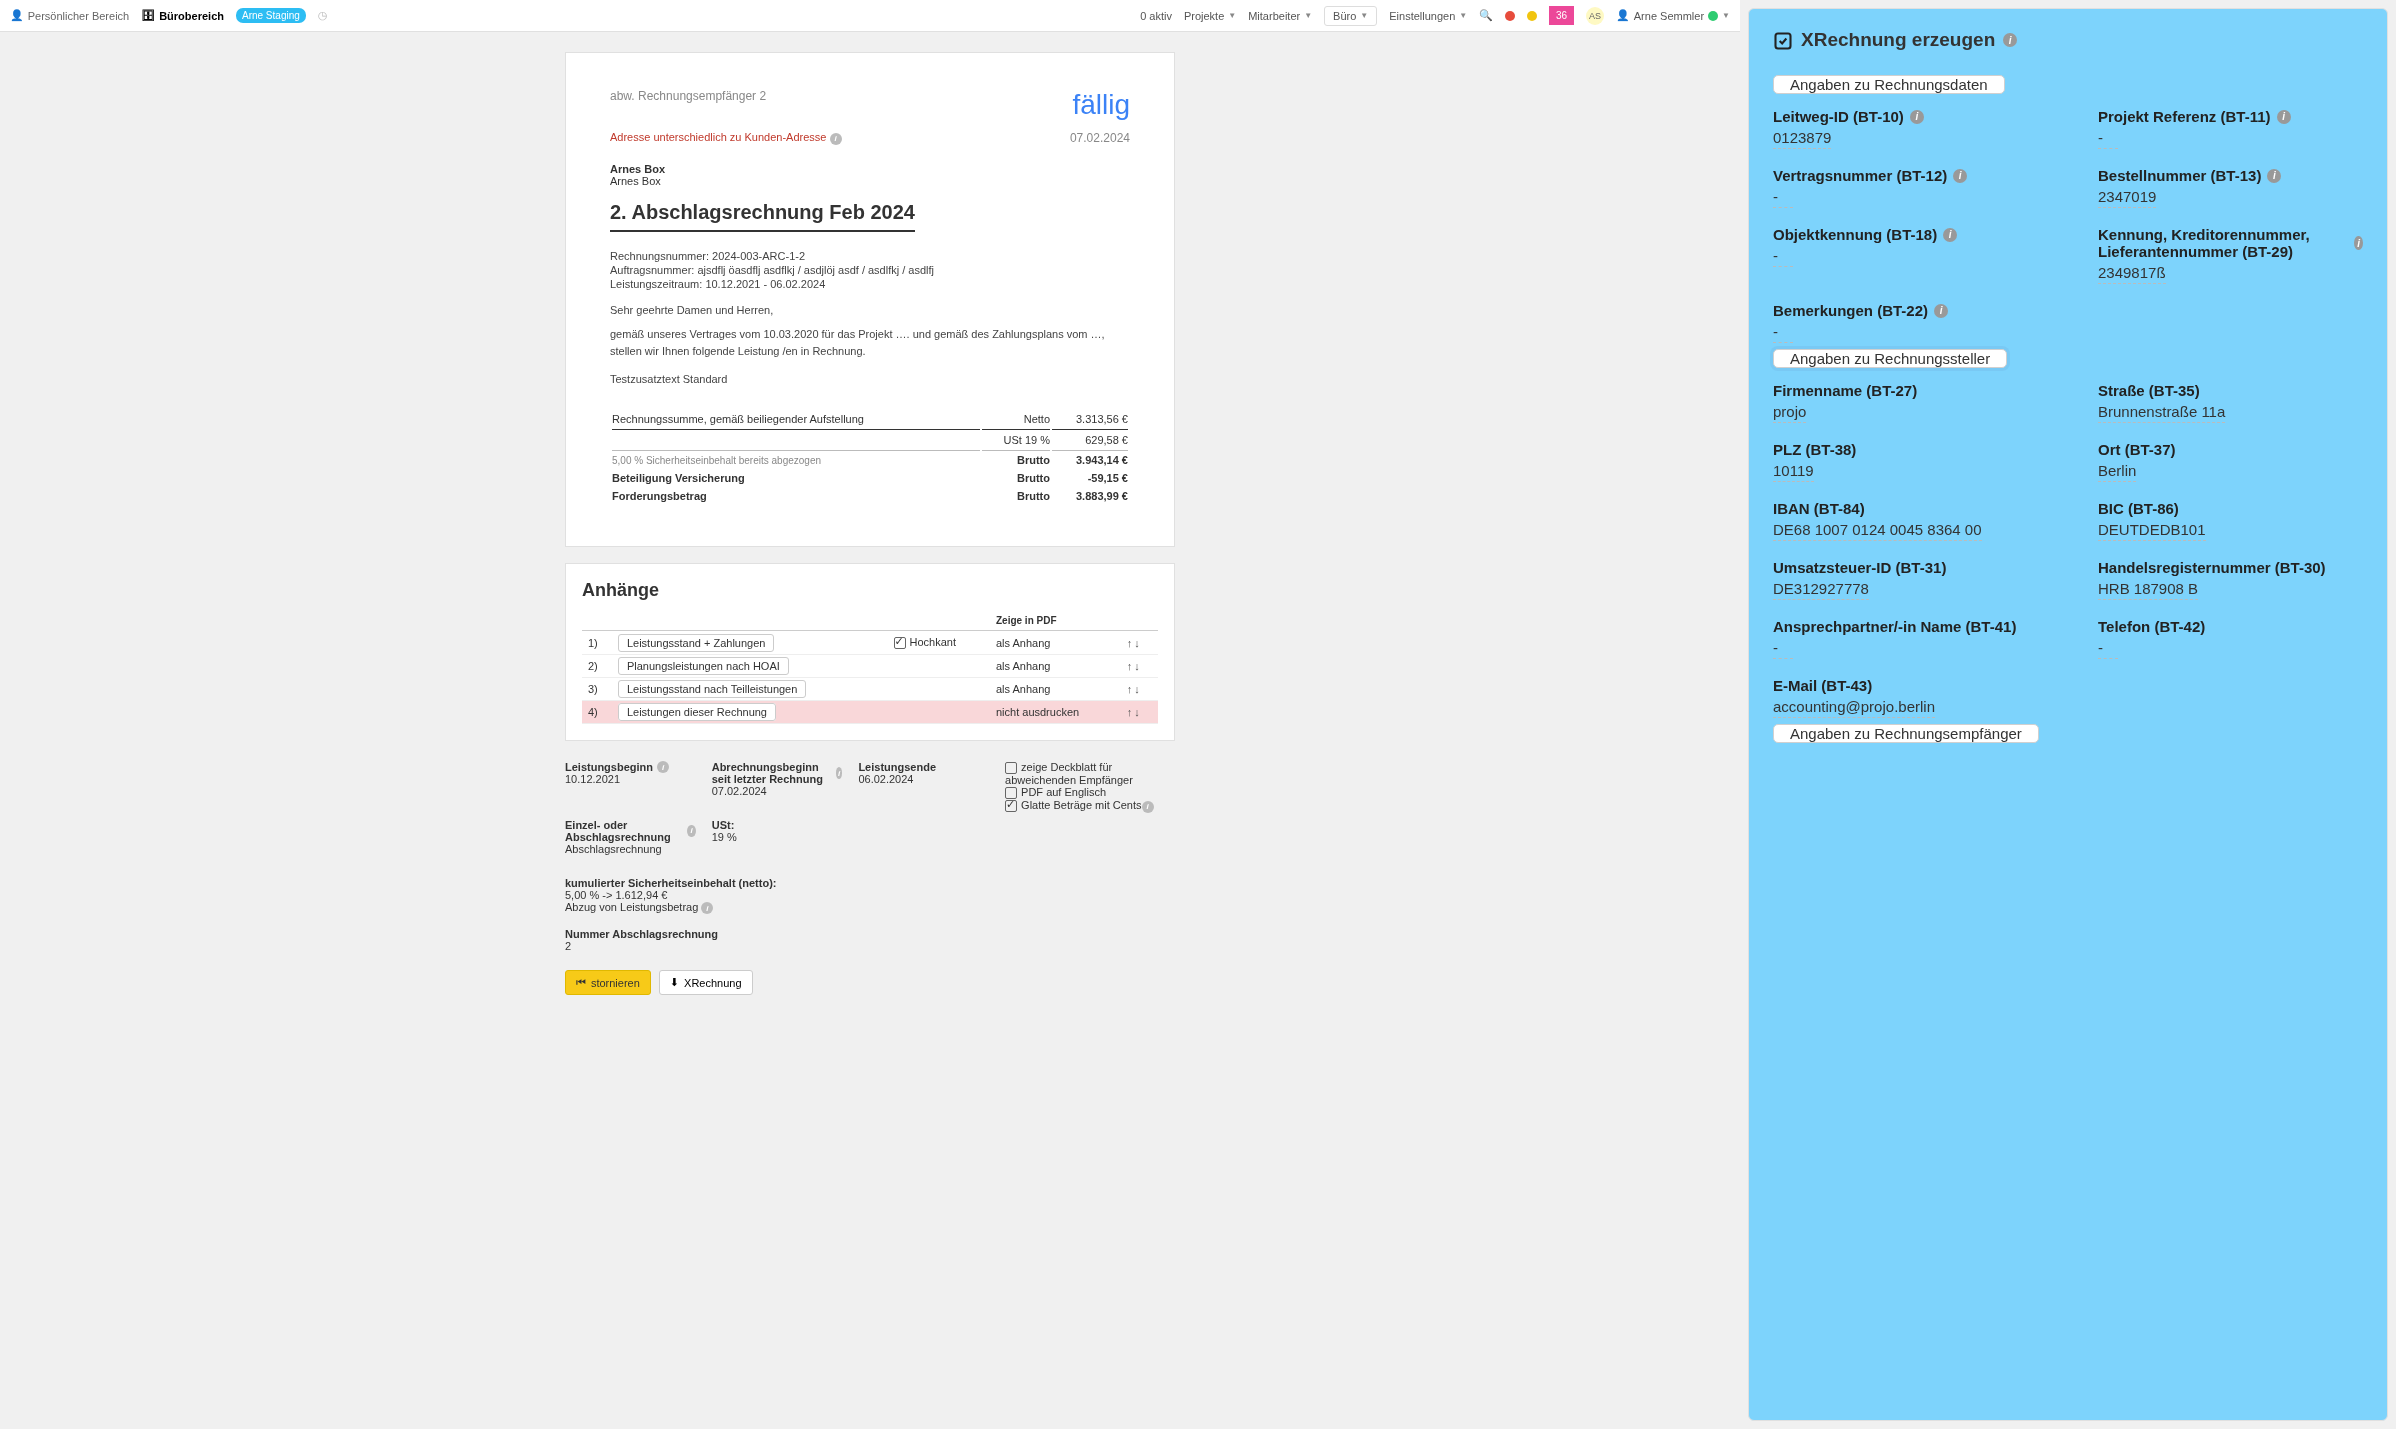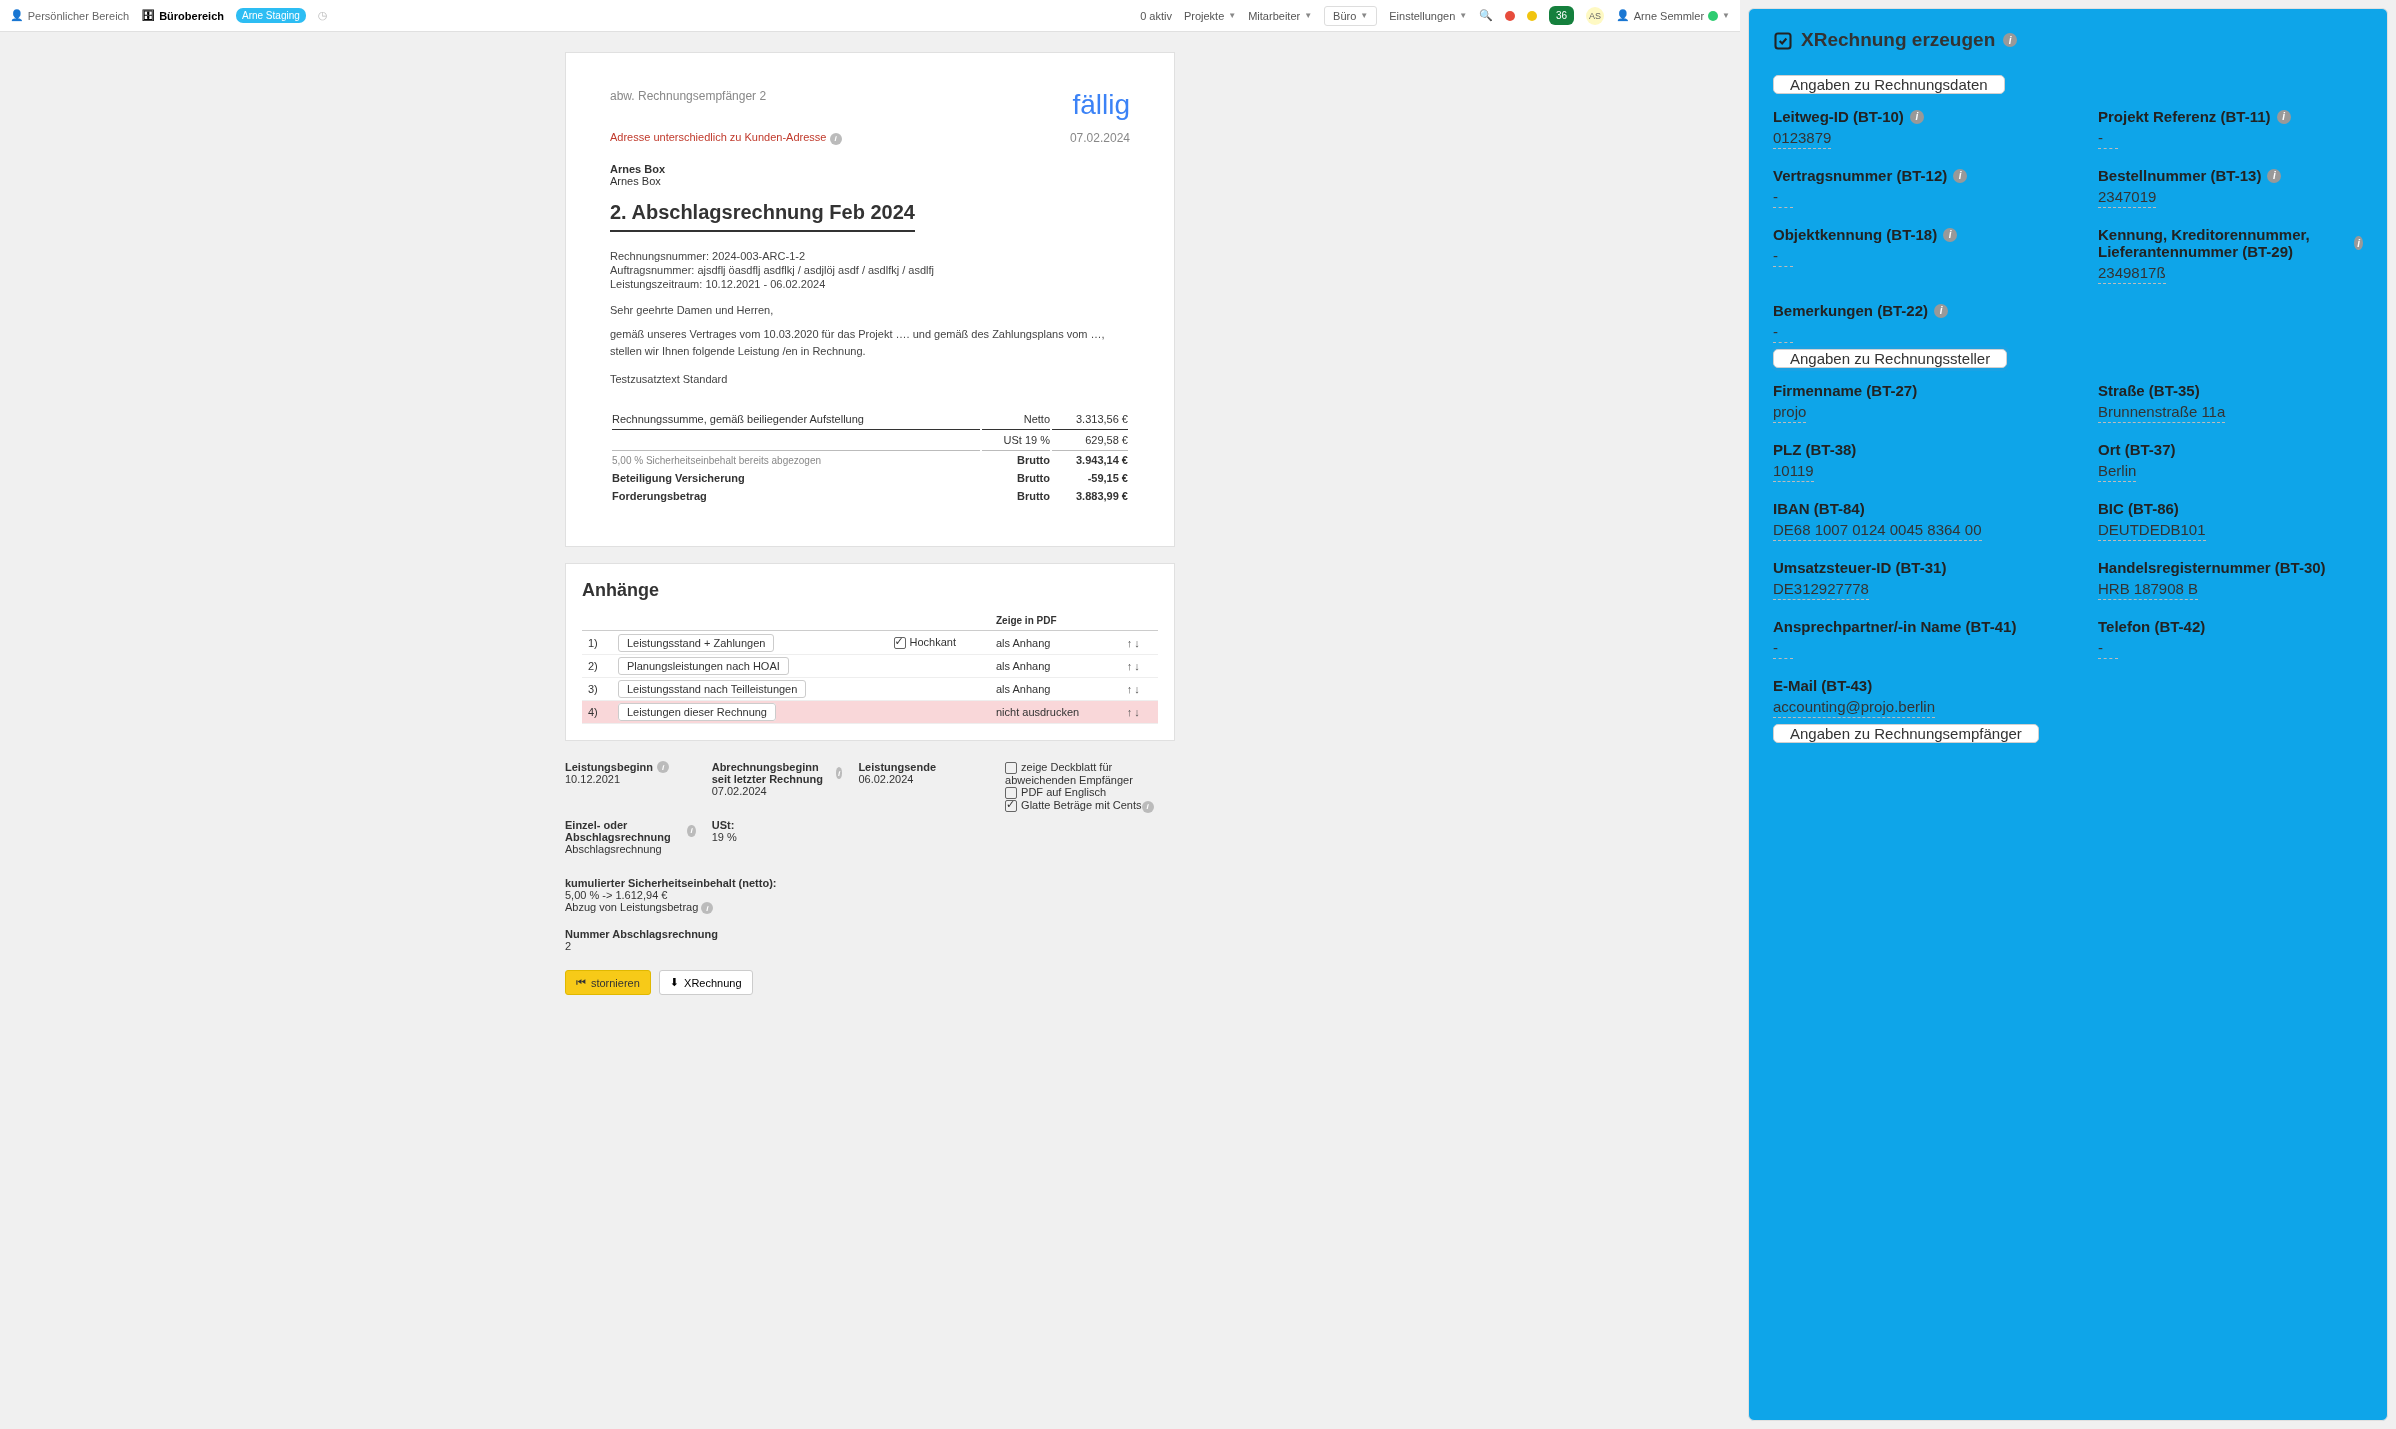--- a/index.html
+++ b/index.html
@@ -1,28 +1,28 @@
 <!DOCTYPE html>
 <html><head>
 <meta charset="utf-8">
 <style>
 * { box-sizing: border-box; margin: 0; padding: 0; }
 body { font-family: -apple-system, BlinkMacSystemFont, "Segoe UI", Helvetica, Arial, sans-serif; font-size: 12px; color: #333; background: #f0f0f0; }
 .app { display: flex; width: 100%; min-height: 100vh; }
 .left { flex: 1; min-width: 760px; background: #f0f0f0; }
-.right { width: 640px; background: #0ea5e9; border: 1px solid #e0e0e0; border-radius: 6px; margin: 8px 8px 8px 8px; padding: 20px 24px; }
+.right { width: 640px; background: #7dd3fc; border: 1px solid #e0e0e0; border-radius: 6px; margin: 8px 8px 8px 8px; padding: 20px 24px; }
 
 .topnav { display: flex; align-items: center; background: #fff; border-bottom: 1px solid #e0e0e0; height: 32px; padding: 0 10px; gap: 12px; font-size: 11px; }
 .topnav .tab { color: #666; cursor: pointer; display:flex; align-items:center; gap:4px; }
 .topnav .tab.active { color: #000; font-weight: 600; }
 .badge-blue { background:#2dbdf3; color:#fff; padding:2px 6px; border-radius:7px; font-size:10px; }
 .topnav .spacer { flex: 1; }
 .nav-item { color:#555; display:flex; align-items:center; gap:4px; }
 .caret { font-size:8px; color:#888; }
-.pill-red { background:#15803d; color:#fff; border-radius:6px; padding:4px 7px; font-size:10px; }
+.pill-red { background:#ec4899; color:#fff; border-radius:0; padding:4px 7px; font-size:10px; }
 .dot { width:10px; height:10px; border-radius:50%; display:inline-block; }
 .dot.red { background:#e74c3c; }
 .dot.yellow { background:#f1c40f; }
 .dot.green { background:#2ecc71; }
 .avatar-sm { width:18px; height:18px; border-radius:50%; background:#fef9c3; display:inline-flex; align-items:center; justify-content:center; font-size:9px; color:#666; }
 
 .content-col { width: 610px; margin: 20px auto 30px auto; }
 .invoice-card { background:#fff; border:1px solid #e0e0e0; padding: 36px 44px 40px 44px; }
 .muted { color:#888; }
 .link-red { color:#c0392b; font-size:11px; }

